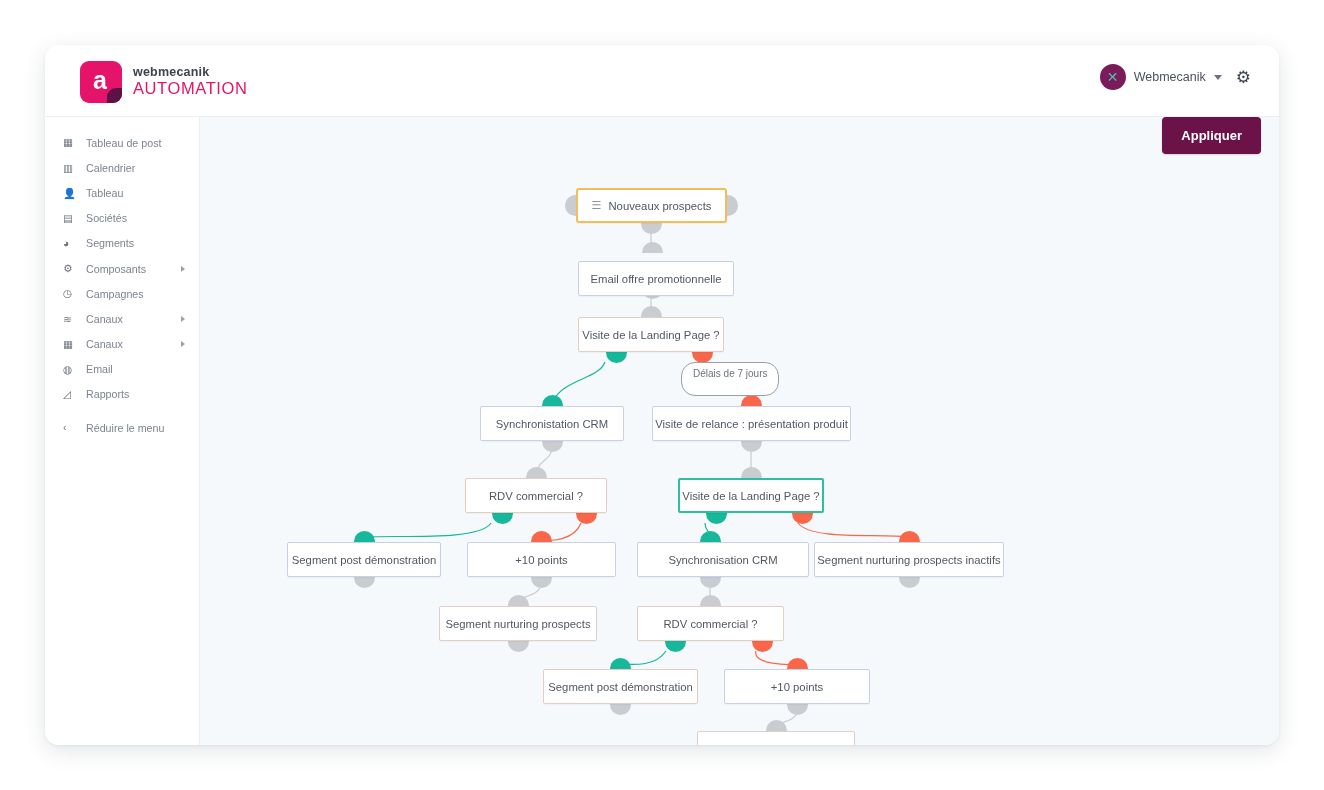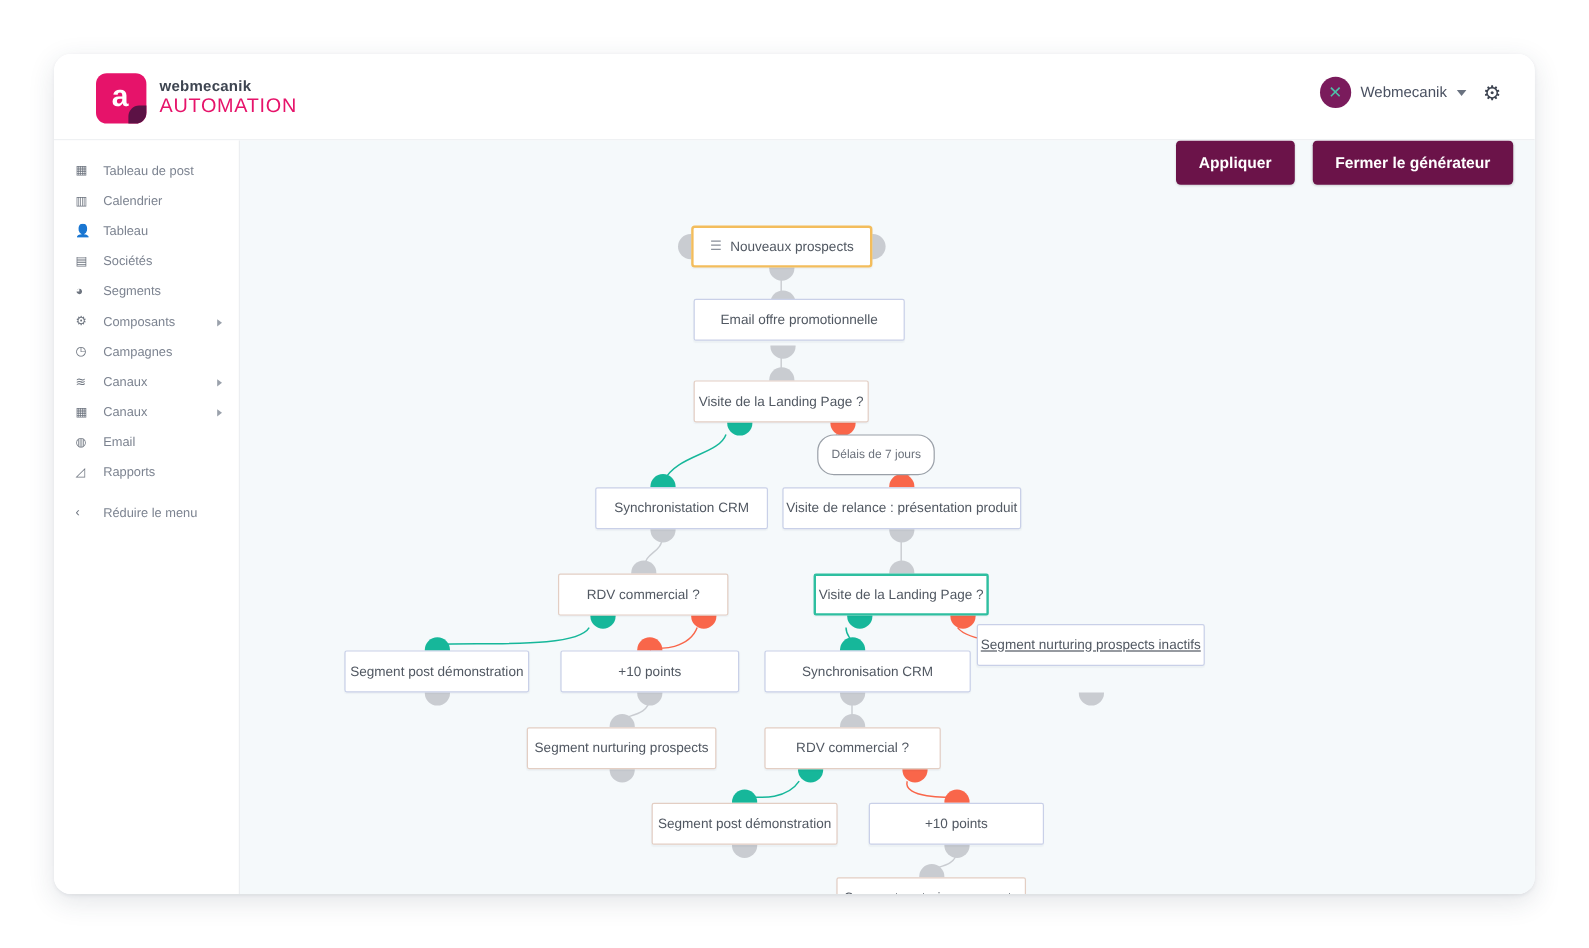--- a/index.html
+++ b/index.html
@@ -144,21 +144,21 @@
   .anchor.side.left  { border-radius: 11px 0 0 11px; }
   .anchor.side.right { border-radius: 0 11px 11px 0; }
 
   
   .pill {
     position: absolute;
     background: #fff;
     border: 1px solid #9aa0a8;
     border-radius: 14px;
     height: 22px; padding: 16px 11px;
-    display: flex; align-items: center;
+    display: flex; align-items: flex-end;
     font-size: 10px; color: #6c727c;
     z-index: 7; cursor: pointer;
   }
 
   #edges { position: absolute; left: 0; top: 0; width: 100%; height: 100%; z-index: 3; pointer-events: none; }
 </style>
 </head>
 <body>
 
 <div id="app-card">
@@ -240,21 +240,20 @@
     <div class="nav-item" id="collapse-item">
       <span class="nav-ico">‹</span>
       <span>Réduire le menu</span>
     </div>
   </nav>
 
   <div id="canvas">
 
     <div id="action-bar">
       <button class="btn">Appliquer</button>
-      <button class="btn">Fermer le générateur</button>
     </div>
 
     <svg id="edges" viewBox="0 0 1079 628" preserveAspectRatio="none">
       <defs>
         <marker id="ag" markerWidth="7" markerHeight="7" refX="3.5" refY="3" orient="auto">
           <path d="M0,0 L6,3 L0,6 z" fill="#16b79a"></path>
         </marker>
         <marker id="ao" markerWidth="7" markerHeight="7" refX="3.5" refY="3" orient="auto">
           <path d="M0,0 L6,3 L0,6 z" fill="#f9664a"></path>
         </marker>
@@ -299,32 +298,32 @@
     </svg>
 
     <div id="nodes-layer">
         <div class="node start" style="left: 376px; top: 71px; width: 151px;">
           <span class="node-ico">☰</span>
           <span>Nouveaux prospects</span>
         </div>
         <div class="anchor bot" style="left: 441px; top: 106px;"></div>
         <div class="anchor side left" style="left: 365px; top: 78px;"></div>
         <div class="anchor side right" style="left: 527px; top: 78px;"></div>
-        <div class="node" style="left: 378px; top: 132px; width: 176px;">
+        <div class="node" style="left: 378px; top: 144px; width: 156px;">
           <span>Email offre promotionnelle</span>
         </div>
         <div class="anchor top" style="left: 441.5px; top: 125px;"></div>
         <div class="anchor bot" style="left: 441.5px; top: 171px;"></div>
         <div class="node cond" style="left: 378px; top: 200px; width: 146px;">
           <span>Visite de la Landing Page ?</span>
         </div>
         <div class="anchor top" style="left: 440.5px; top: 189px;"></div>
         <div class="anchor bot green" style="left: 405.74px; top: 235px;"></div>
         <div class="anchor bot orange" style="left: 491.88px; top: 235px;"></div>
-        <div class="node" style="left: 280px; top: 289px; width: 144px; margin-left: 16px;">
+        <div class="node" style="left: 280px; top: 289px; width: 144px;">
           <span>Synchronistation CRM</span>
         </div>
         <div class="anchor top green" style="left: 341.5px; top: 278px;"></div>
         <div class="anchor bot" style="left: 341.5px; top: 324px;"></div>
         <div class="node" style="left: 452px; top: 289px; width: 199px;">
           <span>Visite de relance : présentation produit</span>
         </div>
         <div class="anchor top orange" style="left: 541px; top: 278px;"></div>
         <div class="anchor bot" style="left: 541px; top: 324px;"></div>
         <div class="node cond" style="left: 265px; top: 361px; width: 142px;">
@@ -347,21 +346,21 @@
         <div class="node" style="left: 267px; top: 425px; width: 149px;">
           <span>+10 points</span>
         </div>
         <div class="anchor top orange" style="left: 331px; top: 414px;"></div>
         <div class="anchor bot" style="left: 331px; top: 460px;"></div>
         <div class="node" style="left: 437px; top: 425px; width: 172px;">
           <span>Synchronisation CRM</span>
         </div>
         <div class="anchor top green" style="left: 500px; top: 414px;"></div>
         <div class="anchor bot" style="left: 500px; top: 460px;"></div>
-        <div class="node" style="left: 614px; top: 403px; width: 190px; text-decoration: underline;">
+        <div class="node" style="left: 614px; top: 425px; width: 190px;">
           <span>Segment nurturing prospects inactifs</span>
         </div>
         <div class="anchor top orange" style="left: 698.5px; top: 414px;"></div>
         <div class="anchor bot" style="left: 698.5px; top: 460px;"></div>
         <div class="node cond" style="left: 239px; top: 489px; width: 158px;">
           <span>Segment nurturing prospects</span>
         </div>
         <div class="anchor top" style="left: 307.5px; top: 478px;"></div>
         <div class="anchor bot" style="left: 307.5px; top: 524px;"></div>
         <div class="node cond" style="left: 437px; top: 489px; width: 147px;">

